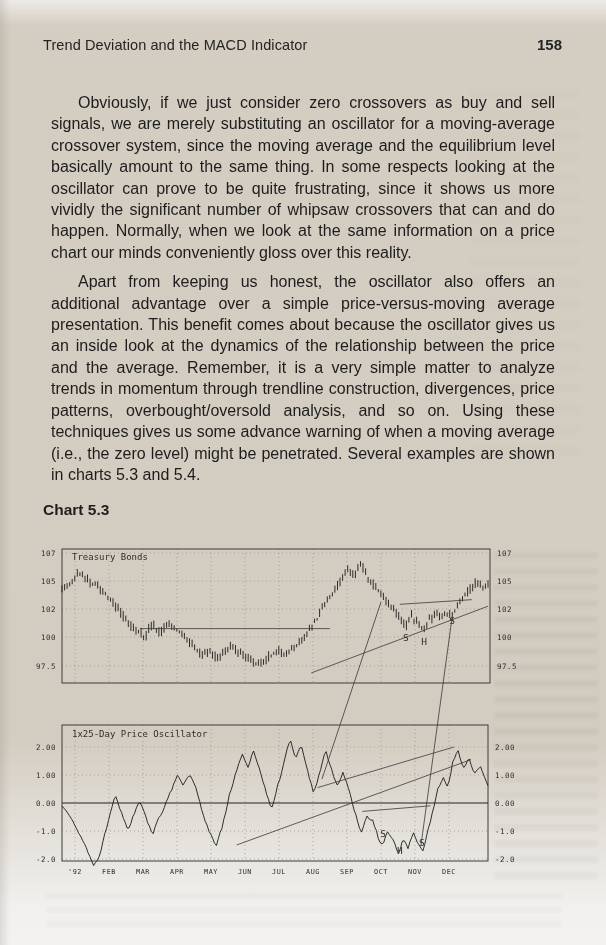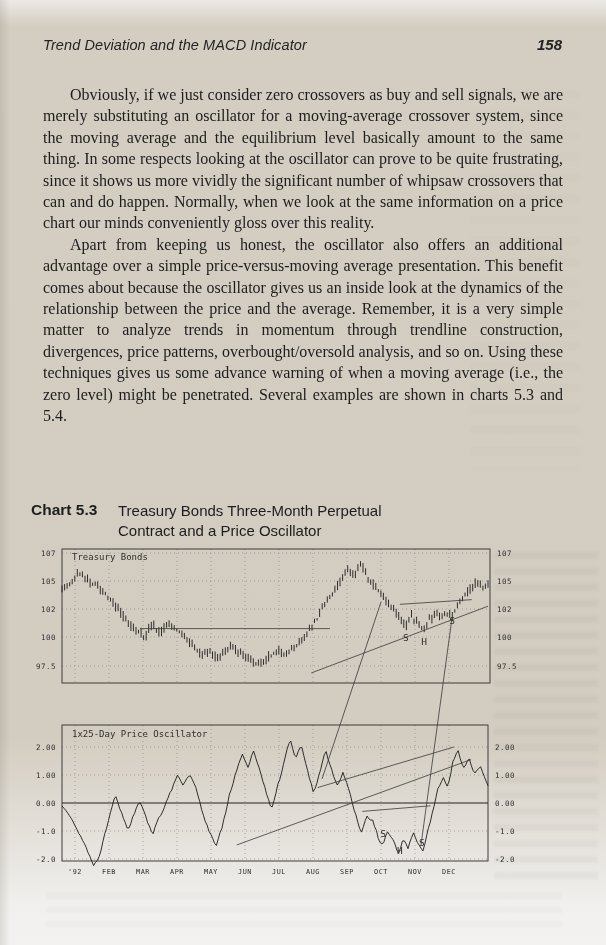--- a/index.html
+++ b/index.html
@@ -4,27 +4,27 @@
 <style>
   html,body{margin:0;padding:0;}
   body{width:606px;height:945px;overflow:hidden;position:relative;
        font-family:"Liberation Sans",sans-serif;
        background:
          linear-gradient(to bottom,#eceae7 0,#e3dfd8 10px,#d4cdc1 26px,#d3ccc0 78%,#e7e4df 90%,#f1f0ee 96%,#f3f2f0 100%);}
   .page{position:absolute;inset:0;}
   .edge-shade{position:absolute;left:0;top:0;bottom:0;width:10px;
       background:linear-gradient(to right,rgba(120,112,98,.18),rgba(120,112,98,0));}
   .header{position:absolute;left:43px;right:44px;top:36px;display:flex;
-      justify-content:space-between;align-items:baseline;color:#242424;font-style:italic;}
+      justify-content:space-between;align-items:baseline;color:#242424;}
   .header .title{font-size:14.5px;letter-spacing:.1px;}
   .header .pagenum{font-size:15px;font-weight:bold;}
   .body-text{position:absolute;left:43px;top:84px;width:520px;color:#1d1d1d;
       font-size:16px;line-height:21.4px;text-align:justify;}
-  .body-text p{margin:0;text-indent:27px;font-family:Liberation Serif, serif;}
-  .caption{position:absolute;left:31px;top:501px;display:flex;color:#1d1d1d;}
+  .body-text p{margin:8px;text-indent:27px;}
+  .caption{position:absolute;left:43px;top:501px;display:flex;color:#1d1d1d;}
   .caption .lbl{font-weight:bold;font-size:15.5px;width:87px;flex:0 0 87px;}
   .caption .txt{font-size:15px;line-height:20px;}
   .figure{position:absolute;left:0;top:0;width:606px;height:945px;}
   svg text{font-family:"DejaVu Sans Mono","Liberation Mono",monospace;fill:#2e2e2e;}
   .bleed{position:absolute;pointer-events:none;filter:blur(1px);}
   .bleed.right{left:494px;top:552px;width:104px;height:330px;opacity:.55;
       background:repeating-linear-gradient(to bottom,rgba(104,100,92,.10) 0 7px,rgba(104,100,92,0) 7px 16px);}
   .bleed.bottom{left:46px;top:893px;width:516px;height:34px;opacity:.5;
       background:repeating-linear-gradient(to bottom,rgba(110,106,98,.07) 0 6px,rgba(110,106,98,0) 6px 14px);}
   .bleed.mid{left:470px;top:90px;width:110px;height:380px;opacity:.35;
@@ -45,24 +45,20 @@
     <span class="pagenum">158</span>
   </div>
 
   <div class="body-text">
     <p>Obviously, if we just consider zero crossovers as buy and sell signals, we are merely substituting an oscillator for a moving-average crossover system, since the moving average and the equilibrium level basically amount to the same thing. In some respects looking at the oscillator can prove to be quite frustrating, since it shows us more vividly the significant number of whipsaw crossovers that can and do happen. Normally, when we look at the same information on a price chart our minds conveniently gloss over this reality.</p>
     <p>Apart from keeping us honest, the oscillator also offers an additional advantage over a simple price-versus-moving average presentation. This benefit comes about because the oscillator gives us an inside look at the dynamics of the relationship between the price and the average. Remember, it is a very simple matter to analyze trends in momentum through trendline construction, divergences, price patterns, overbought/oversold analysis, and so on. Using these techniques gives us some advance warning of when a moving average (i.e., the zero level) might be penetrated. Several examples are shown in charts 5.3 and 5.4.</p>
   </div>
 
   <div class="caption">
     <span class="lbl">Chart 5.3</span>
-    <span class="txt">
-      <span>Treasury Bonds Three-Month Perpetual</span><br>
-      <span>Contract and a Price Oscillator</span>
-    </span>
   </div>
 
   <svg id="fig" class="figure" width="606" height="945" viewBox="0 0 606 945">
       <g>
         <path d="M75 549V683M109 549V683M143 549V683M177 549V683M211 549V683M245 549V683M279 549V683M313 549V683M347 549V683M381 549V683M415 549V683M449 549V683M62 553H490M62 581H490M62 609H490M62 637H490M62 666H490" stroke="#8a8a8a" stroke-width="0.7" fill="none" stroke-dasharray="1 3"></path>
         <rect x="62" y="549" width="428" height="134" fill="none" stroke="#3c3c3c" stroke-width="1"></rect>
         <text x="56" y="555.5" text-anchor="end" font-size="7.5px" letter-spacing=".5">107</text>
         <text x="497" y="555.5" text-anchor="start" font-size="7.5px" letter-spacing=".5">107</text>
         <text x="56" y="583.5" text-anchor="end" font-size="7.5px" letter-spacing=".5">105</text>
         <text x="497" y="583.5" text-anchor="start" font-size="7.5px" letter-spacing=".5">105</text>

